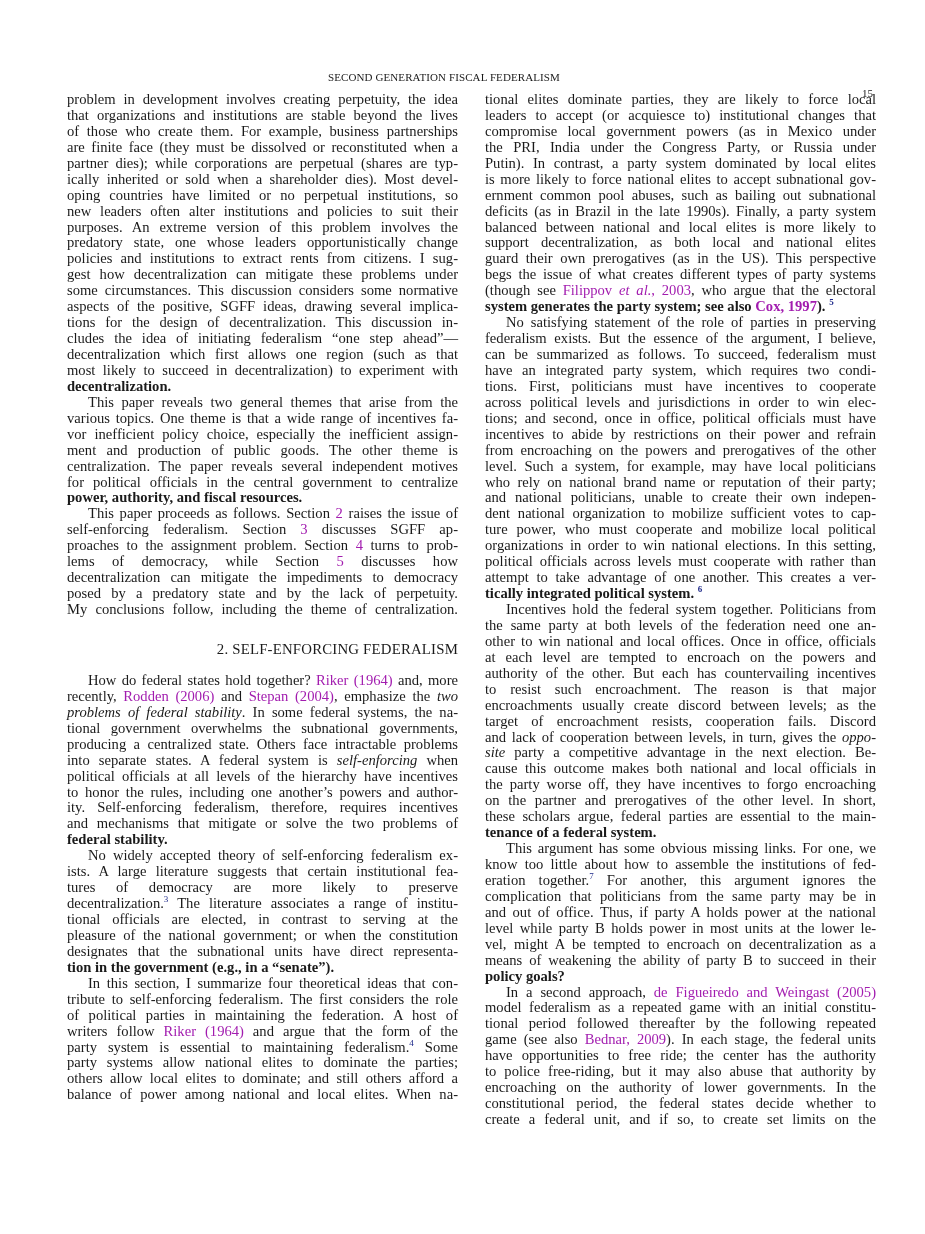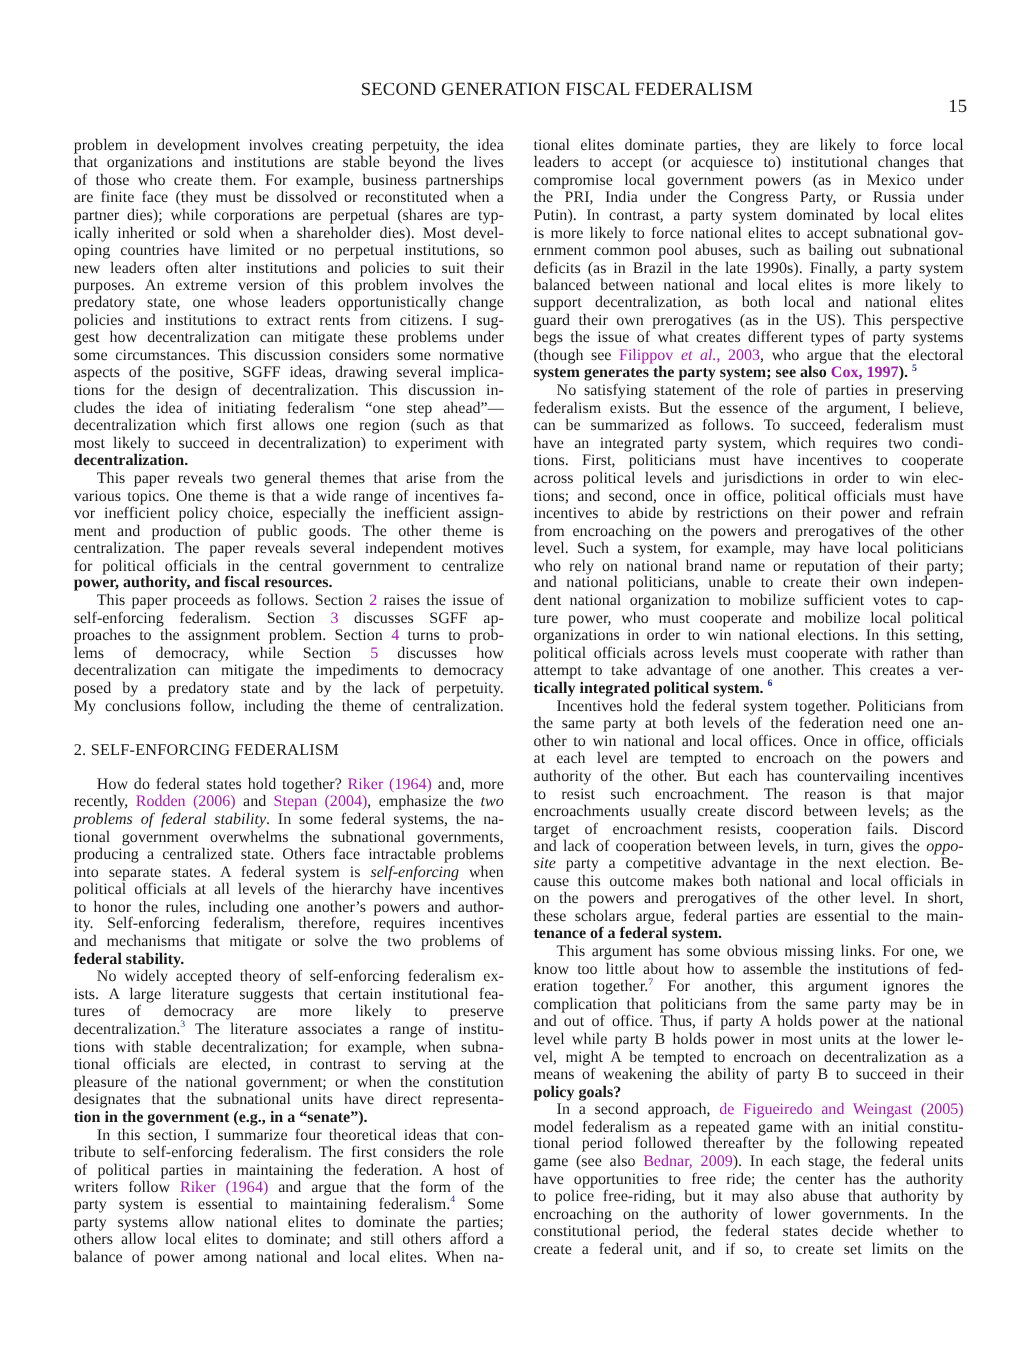--- a/index.html
+++ b/index.html
@@ -1,31 +1,31 @@
 <!DOCTYPE html>
 <html><head>
 <meta charset="utf-8">
 <style>
   html, body { margin:0; padding:0; background:#ffffff; }
   body { width:925px; height:1234px; position:relative; overflow:hidden;
          font-family:"Liberation Serif", "DejaVu Serif", serif; color:#1a1a1a; }
   .running-head { position:absolute; top:71px; left:0; width:925px; height:18px;
-                  font-size:17px; letter-spacing:0.1px;text-align:right; }
+                  font-size:11px; letter-spacing:0.1px;text-align:right; }
   .running-head .title { position:absolute; left:328px; top:0; }
   .running-head .pageno { position:absolute; left:862px; top:16px; }
-  .col { position:absolute; top:125px; width:391px; font-size:14.6px; line-height:15.95px; }
+  .col { position:absolute; top:92px; width:391px; font-size:14.6px; line-height:15.95px; }
   .col.left { left:67px; }
   .col.right { left:485px; }
   .ln { display:block; white-space:nowrap; text-align:justify; text-align-last:justify; height:15.95px; overflow:visible; }
   .ln.last { text-align-last:left;font-weight:bold; }
   .ln.indent { padding-left:21px; }
   .link { color:#a21caf; }
   .fn { color:#1f2a8a; font-size:9px; vertical-align:6px; line-height:0; }
   em { font-style:italic; }
-  .heading { display:block; text-align:left; font-size:14.8px; letter-spacing:0.2px; height:16px; }
+  .heading { display:block; text-align:right; font-size:14.8px; letter-spacing:0.2px; height:16px; }
   .gap { display:block; }
 </style>
 </head>
 <body>
 
 <div class="running-head">
   <span class="title">SECOND GENERATION FISCAL FEDERALISM</span>
   <span class="pageno">15</span>
 </div>
 
@@ -85,21 +85,20 @@
     <span class="ln">to honor the rules, including one another’s powers and author-</span>
     <span class="ln">ity. Self-enforcing federalism, therefore, requires incentives</span>
     <span class="ln">and mechanisms that mitigate or solve the two problems of</span>
     <span class="ln last">federal stability.</span>
   </div>
   <div>
     <span class="ln indent">No widely accepted theory of self-enforcing federalism ex-</span>
     <span class="ln">ists. A large literature suggests that certain institutional fea-</span>
     <span class="ln">tures of democracy are more likely to preserve</span>
     <span class="ln"><span>decentralization.</span><sup class="fn">3</sup><span> The literature associates a range of institu-</span></span>
-    <span class="ln">tions with stable decentralization; for example, when subna-</span>
     <span class="ln">tional officials are elected, in contrast to serving at the</span>
     <span class="ln">pleasure of the national government; or when the constitution</span>
     <span class="ln">designates that the subnational units have direct representa-</span>
     <span class="ln last">tion in the government (e.g., in a “senate”).</span>
   </div>
   <div>
     <span class="ln indent">In this section, I summarize four theoretical ideas that con-</span>
     <span class="ln">tribute to self-enforcing federalism. The first considers the role</span>
     <span class="ln">of political parties in maintaining the federation. A host of</span>
     <span class="ln"><span>writers follow </span><a class="link">Riker (1964)</a><span> and argue that the form of the</span></span>
@@ -152,21 +151,22 @@
     <span class="ln">the same party at both levels of the federation need one an-</span>
     <span class="ln">other to win national and local offices. Once in office, officials</span>
     <span class="ln">at each level are tempted to encroach on the powers and</span>
     <span class="ln">authority of the other. But each has countervailing incentives</span>
     <span class="ln">to resist such encroachment. The reason is that major</span>
     <span class="ln">encroachments usually create discord between levels; as the</span>
     <span class="ln">target of encroachment resists, cooperation fails. Discord</span>
     <span class="ln"><span>and lack of cooperation between levels, in turn, gives the </span><em>oppo-</em></span>
     <span class="ln"><em>site</em><span> party a competitive advantage in the next election. Be-</span></span>
     <span class="ln">cause this outcome makes both national and local officials in</span>
-    <span class="ln">on the powers and prerogatives of the other level. In short,</span>
+    <span class="ln">the party worse off, they have incentives to forgo encroaching</span>
+    <span class="ln">on the partner and prerogatives of the other level. In short,</span>
     <span class="ln">these scholars argue, federal parties are essential to the main-</span>
     <span class="ln last">tenance of a federal system.</span>
   </div>
   <div>
     <span class="ln indent">This argument has some obvious missing links. For one, we</span>
     <span class="ln">know too little about how to assemble the institutions of fed-</span>
     <span class="ln"><span>eration together.</span><sup class="fn">7</sup><span> For another, this argument ignores the</span></span>
     <span class="ln">complication that politicians from the same party may be in</span>
     <span class="ln">and out of office. Thus, if party A holds power at the national</span>
     <span class="ln">level while party B holds power in most units at the lower le-</span>

